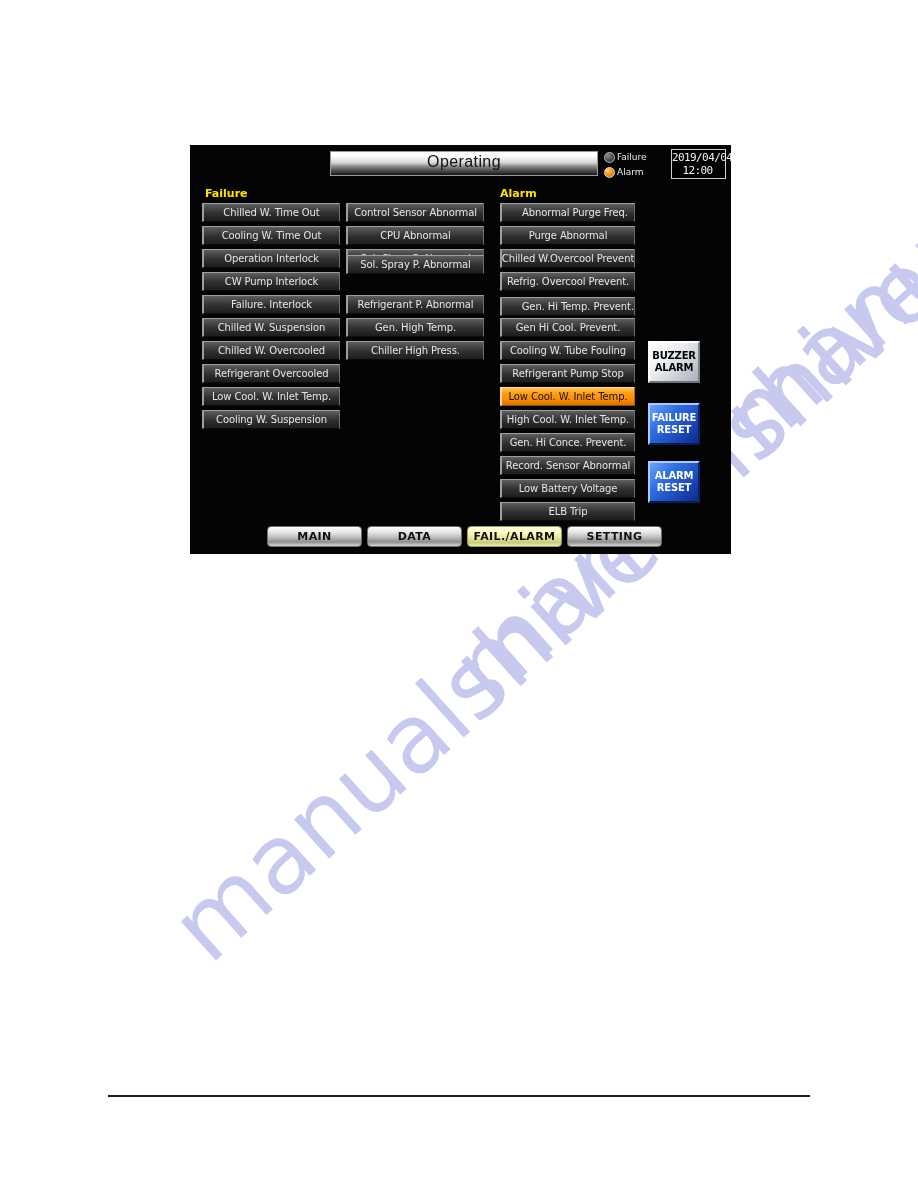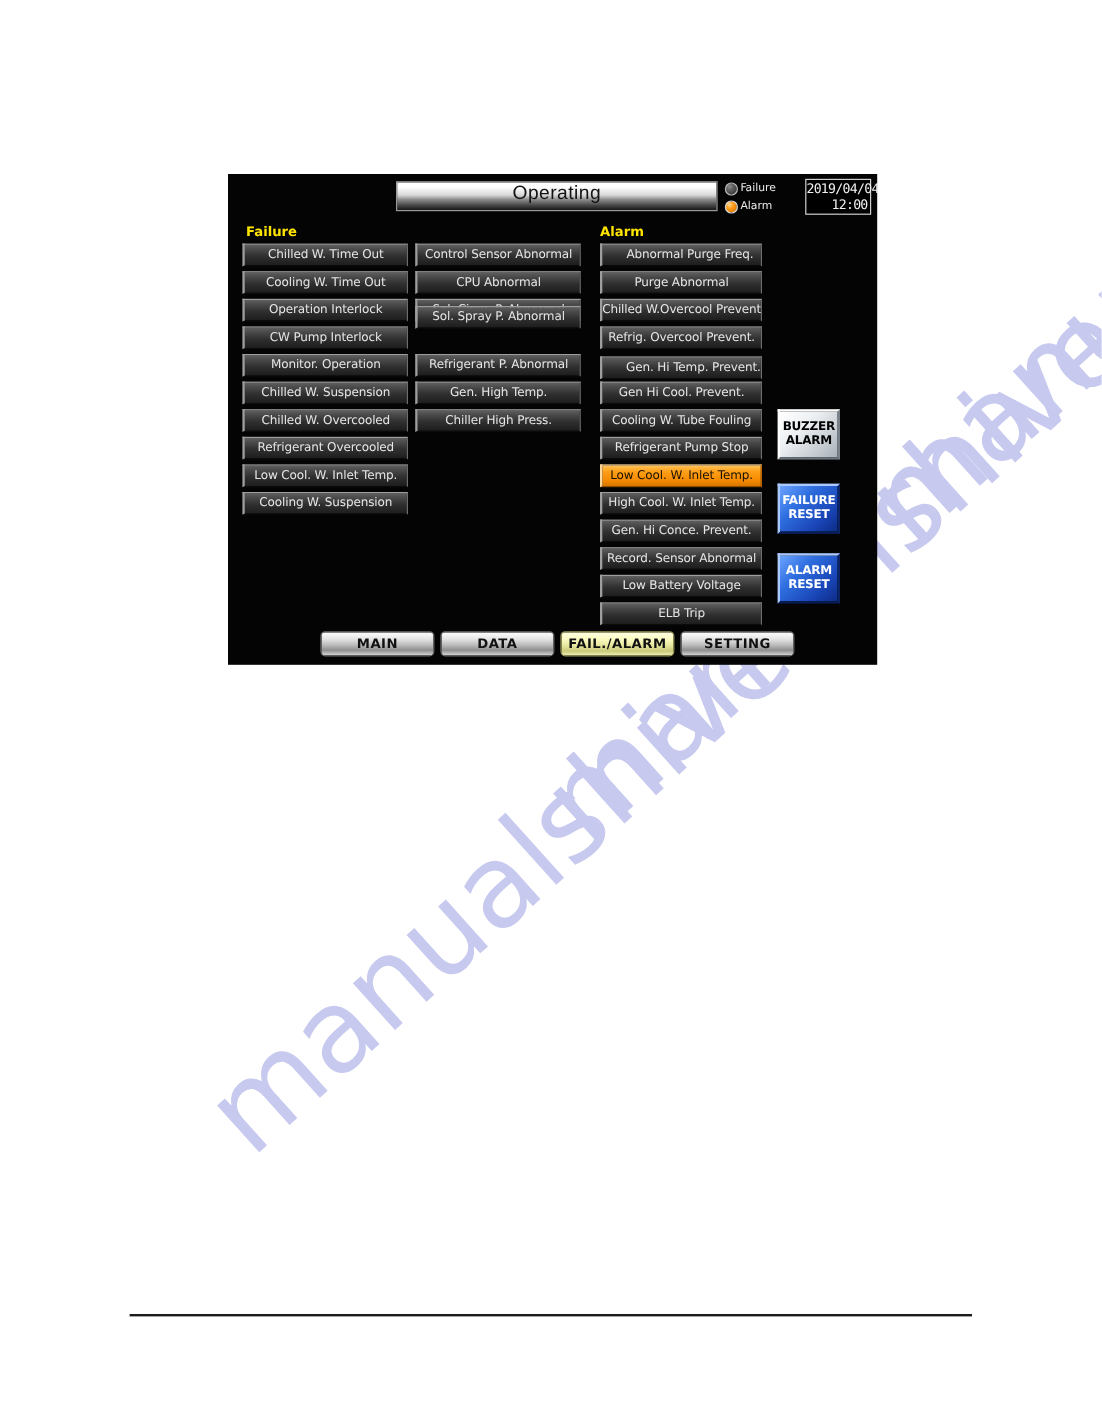--- a/index.html
+++ b/index.html
@@ -106,21 +106,21 @@
     font-family: "DejaVu Sans", sans-serif;
   }
   #datetime-box {
     position: absolute;
     left: 481px; top: 4px;
     width: 55px; height: 30px;
     border: 1px solid #cfcfcf;
     background: #000;
     box-sizing: border-box;
     padding: 1px 2px 0 0;
-    text-align: right;
+    text-align: center;
   }
   .dt-line {
     font-family: "DejaVu Sans Mono", monospace;
     font-size: 11px;
     color: #f2f2f2;
     line-height: 13px;
     letter-spacing: -0.6px;
   }
 
   
@@ -300,21 +300,21 @@
       <div class="fa-btn col-fail-1" style="top: 81px;">
         <span>Cooling W. Time Out</span>
       </div>
       <div class="fa-btn col-fail-1" style="top: 104px;">
         <span>Operation Interlock</span>
       </div>
       <div class="fa-btn col-fail-1" style="top: 127px;">
         <span>CW Pump Interlock</span>
       </div>
       <div class="fa-btn col-fail-1" style="top: 150px;">
-        <span>Monitor. Operation</span>
+        <span>Failure. Interlock</span>
       </div>
       <div class="fa-btn col-fail-1" style="top: 173px;">
         <span>Chilled W. Suspension</span>
       </div>
       <div class="fa-btn col-fail-1" style="top: 196px;">
         <span>Chilled W. Overcooled</span>
       </div>
       <div class="fa-btn col-fail-1" style="top: 219px;">
         <span>Refrigerant Overcooled</span>
       </div>

